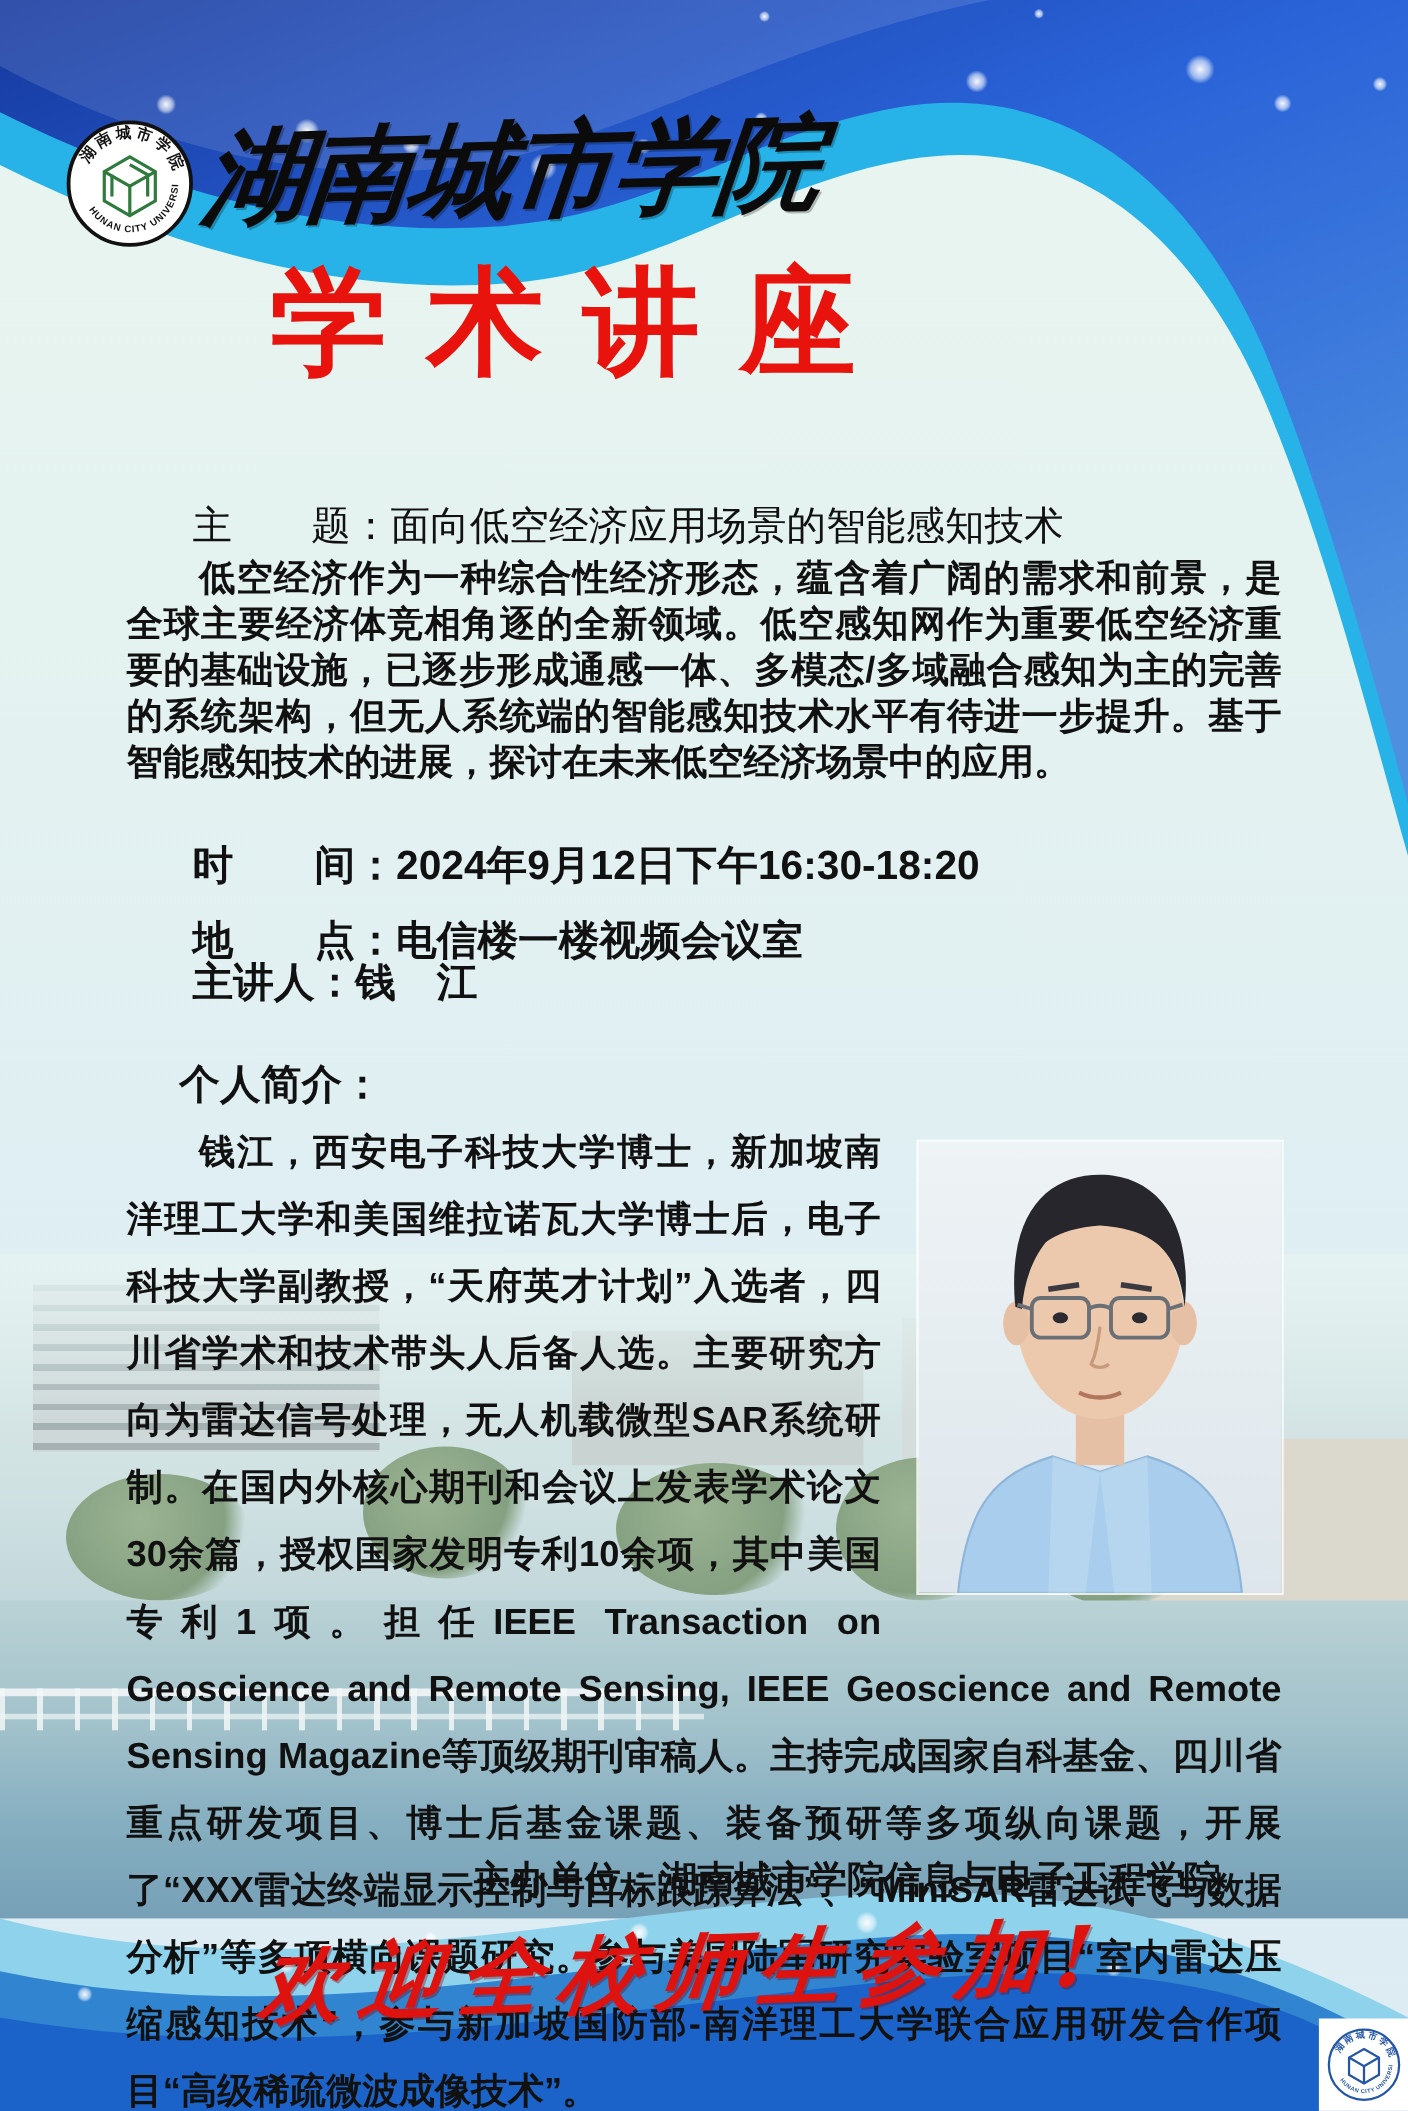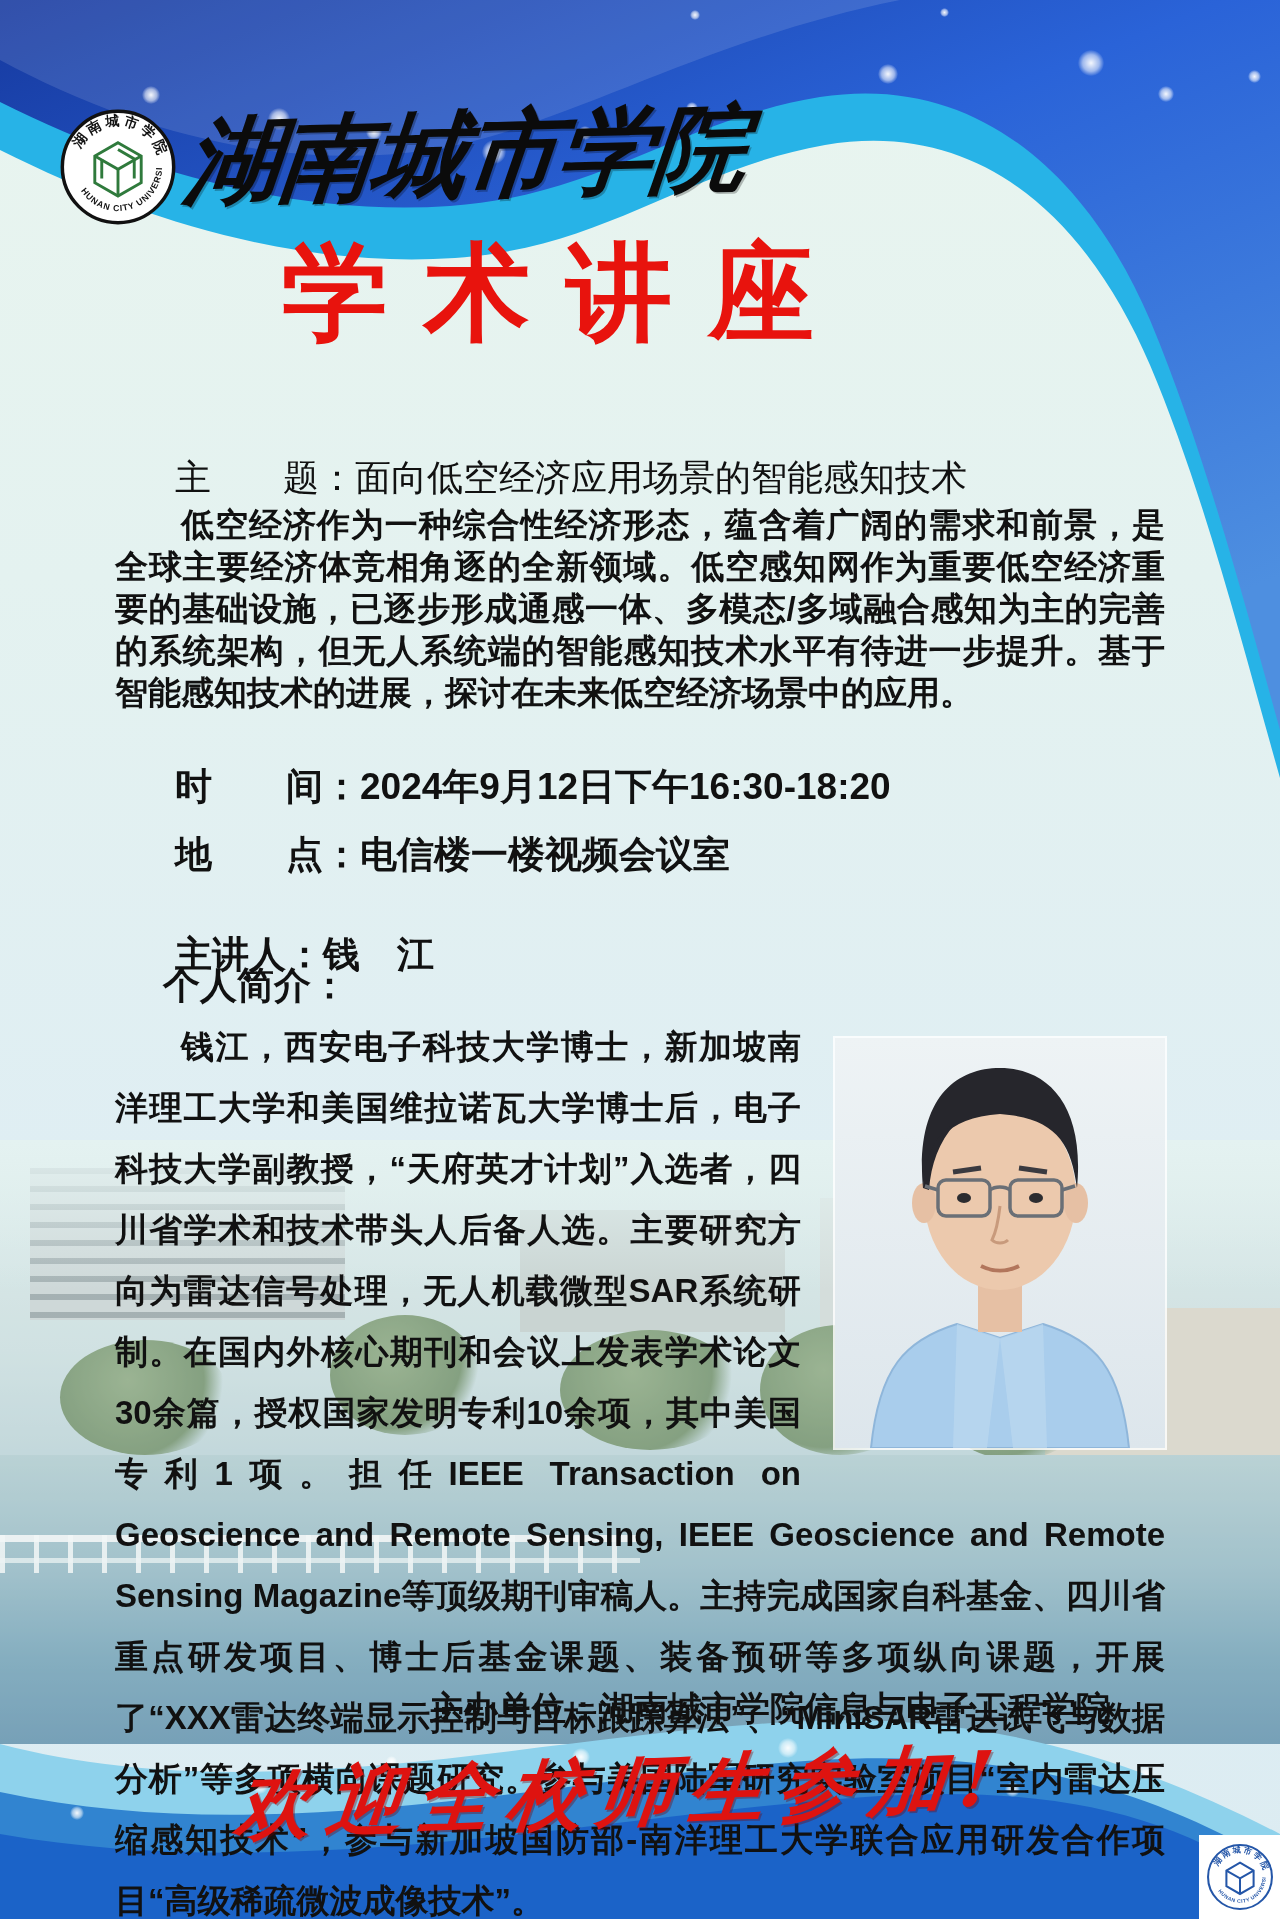--- a/index.html
+++ b/index.html
@@ -28,31 +28,31 @@
     font-size:95px;font-weight:bold;font-style:italic;
     font-family:"DejaVu Serif","Liberation Serif",serif;
     transform:skewX(-7deg) rotate(-1.5deg);
     letter-spacing:-2px;color:#0b0b0b;white-space:nowrap;
     text-shadow:2px 2px 0 rgba(0,0,0,.25);
   }
   .poster-title{
     position:absolute;left:0;top:222px;width:1060px;z-index:4;
     text-align:center;color:#e8130d;
     font-family:"DejaVu Serif","Liberation Serif",serif;
-    font-size:106px;font-weight:bold;letter-spacing:36px;white-space:nowrap;padding-left:36px;
+    font-size:106px;font-weight:bold;letter-spacing:36px;white-space:nowrap;
   }
 
   
   .content{position:absolute;left:115px;top:0;width:1050px;z-index:4;}
   .line-topic{position:absolute;left:60px;top:454px;width:990px;font-size:36px;font-weight:normal;white-space:nowrap;}
   .abstract{position:absolute;left:0;top:504px;width:1050px;
     font-size:33px;line-height:42px;text-indent:2em;text-align:justify;font-weight:600;}
   .line-time{position:absolute;left:60px;top:762px;font-size:37px;font-weight:bold;white-space:nowrap;}
   .line-venue{position:absolute;left:60px;top:830px;font-size:37px;font-weight:bold;white-space:nowrap;}
-  .line-speaker{position:absolute;left:60px;top:930px;font-size:37px;font-weight:bold;white-space:nowrap;}
+  .line-speaker{position:absolute;left:60px;top:868px;font-size:37px;font-weight:bold;white-space:nowrap;}
   .line-biolabel{position:absolute;left:48px;top:961px;font-size:37px;font-weight:bold;white-space:nowrap;}
   .bio{position:absolute;left:0;top:1016px;width:1050px;
     font-size:33px;line-height:61px;text-indent:2em;text-align:justify;font-weight:600;}
   .photo-float{float:right;width:352px;height:478px;margin:0 0 6px 12px;}
   .portrait{width:330px;height:410px;margin:22px 0 0 22px;box-shadow:0 0 0 2px rgba(255,255,255,.8);}
   .organizer{position:absolute;left:430px;top:1686px;z-index:4;font-size:34px;font-weight:bold;white-space:nowrap;}
   .welcome{
     position:absolute;left:238px;top:1742px;z-index:4;
     color:#de1310;font-size:76px;font-weight:bold;font-style:italic;
     font-family:"DejaVu Serif","Liberation Serif",serif;

